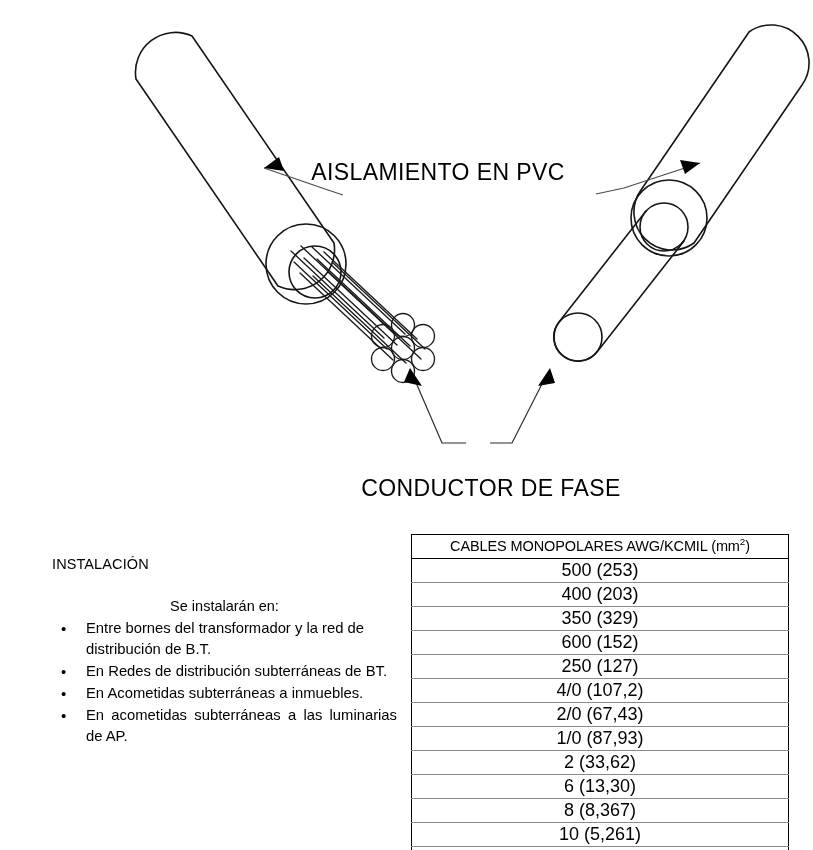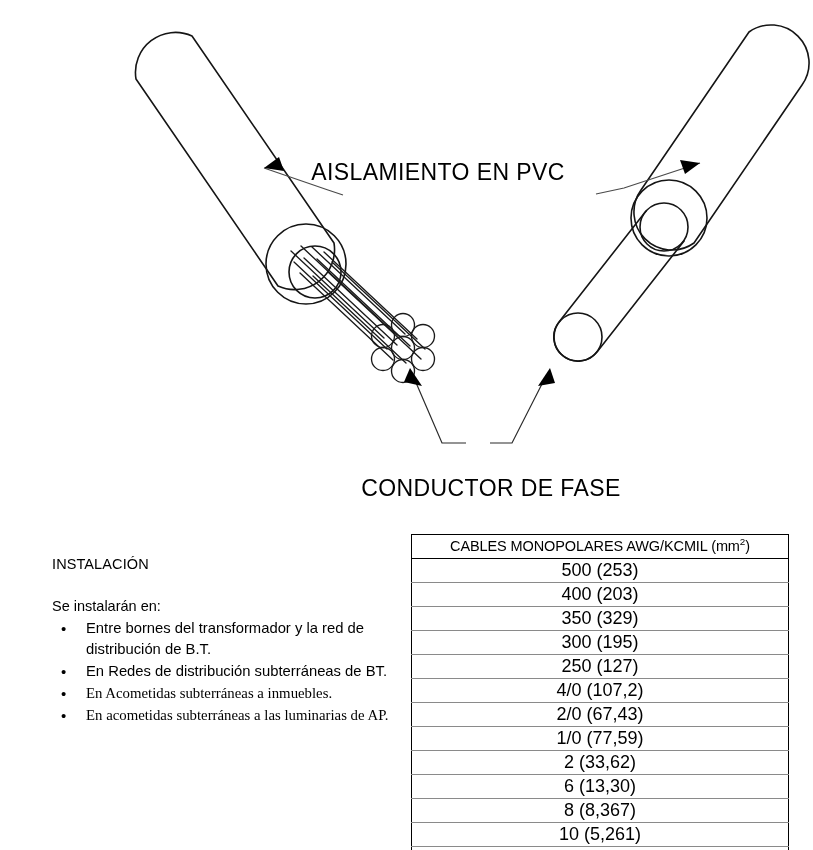--- a/index.html
+++ b/index.html
@@ -84,20 +84,21 @@
     font-size: 14.5px;
     line-height: 1.2;
     margin: 0 0 24px 0;
     font-weight: normal;
     letter-spacing: 0.1px;
   }
   #installation-intro {
     font-size: 14.5px;
     margin: 0 0 2px 0;
     line-height: 1.25;
+    text-align: center;
   }
   #installation-list {
     list-style: none;
     margin: 0;
     padding: 0;
   }
   .install-item {
     position: relative;
     padding-left: 34px;
     margin-bottom: 1px;
@@ -108,21 +109,20 @@
     position: absolute;
     left: 9px;
     top: 0;
     font-size: 15px;
     line-height: 1.42;
   }
   .install-item.justify .item-text {
     display: block;
     text-align: justify;
     text-align-last: left;
-    font-family: Liberation Serif, serif;
   }
   .install-item .item-text {
     display: block;
   }
 
   
   #cable-table-wrap {
     position: absolute;
     left: 411px;
     top: 14px;
@@ -281,33 +281,33 @@
         <tr>
             <td>500 (253)</td>
           </tr>
         <tr>
             <td>400 (203)</td>
           </tr>
         <tr>
             <td>350 (329)</td>
           </tr>
         <tr>
-            <td>300 (195)</td>
+            <td>600 (152)</td>
           </tr>
         <tr>
             <td>250 (127)</td>
           </tr>
         <tr>
             <td>4/0 (107,2)</td>
           </tr>
         <tr>
             <td>2/0 (67,43)</td>
           </tr>
         <tr>
-            <td>1/0 (77,59)</td>
+            <td>1/0 (87,93)</td>
           </tr>
         <tr>
             <td>2 (33,62)</td>
           </tr>
         <tr>
             <td>6 (13,30)</td>
           </tr>
         <tr>
             <td>8 (8,367)</td>
           </tr>

